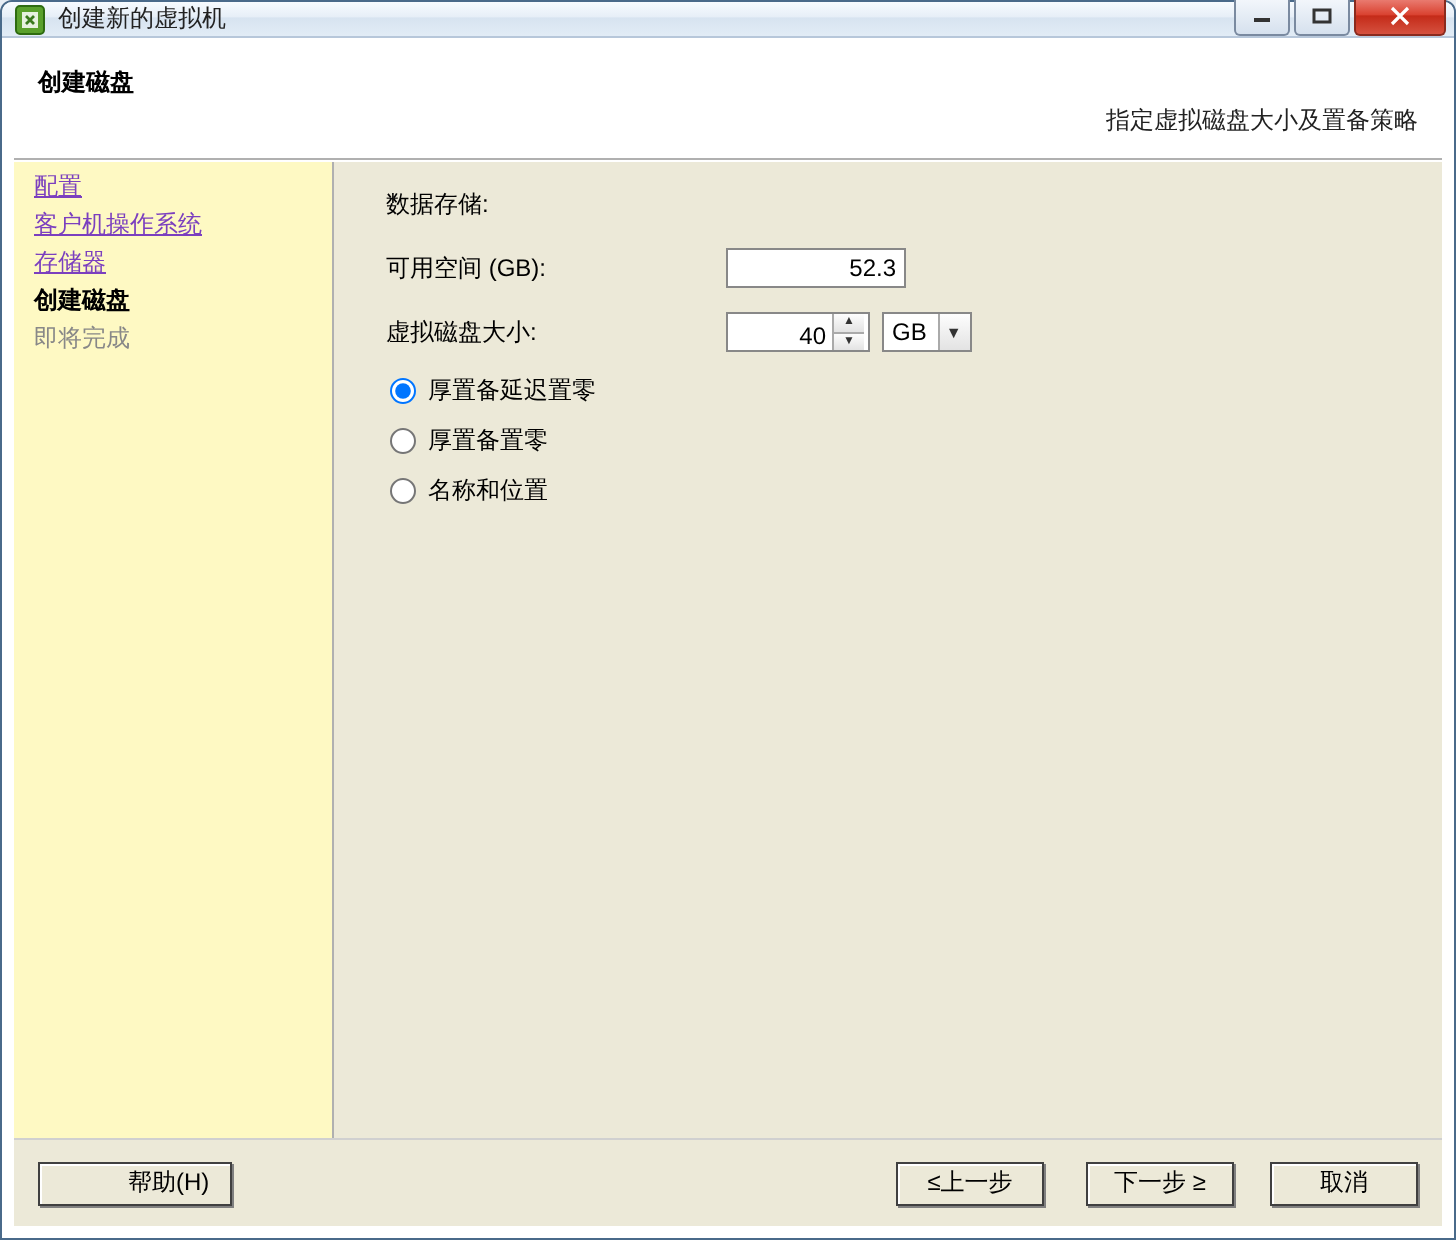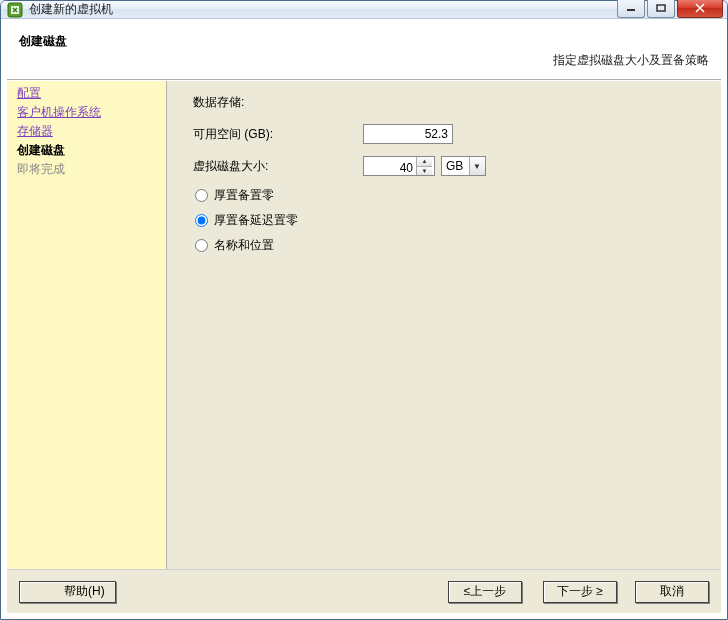--- a/index.html
+++ b/index.html
@@ -341,26 +341,26 @@
               </span>
             </span>
             <span class="select">
               <span>GB</span>
               <span class="arrow">▼</span>
             </span>
           </div>
 
           <div class="radios">
             <label>
+              <input type="radio" name="prov" checked="" style="">
+              <span>厚置备延迟置零</span>
+            </label>
+            <label>
               <input type="radio" name="prov" style="">
               <span>厚置备置零</span>
-            </label>
-            <label>
-              <input type="radio" name="prov" checked="" style="">
-              <span>厚置备延迟置零</span>
             </label>
             <label>
               <input type="radio" name="prov" style="">
               <span>名称和位置</span>
             </label>
           </div>
 
         </div>
       </div>
 

